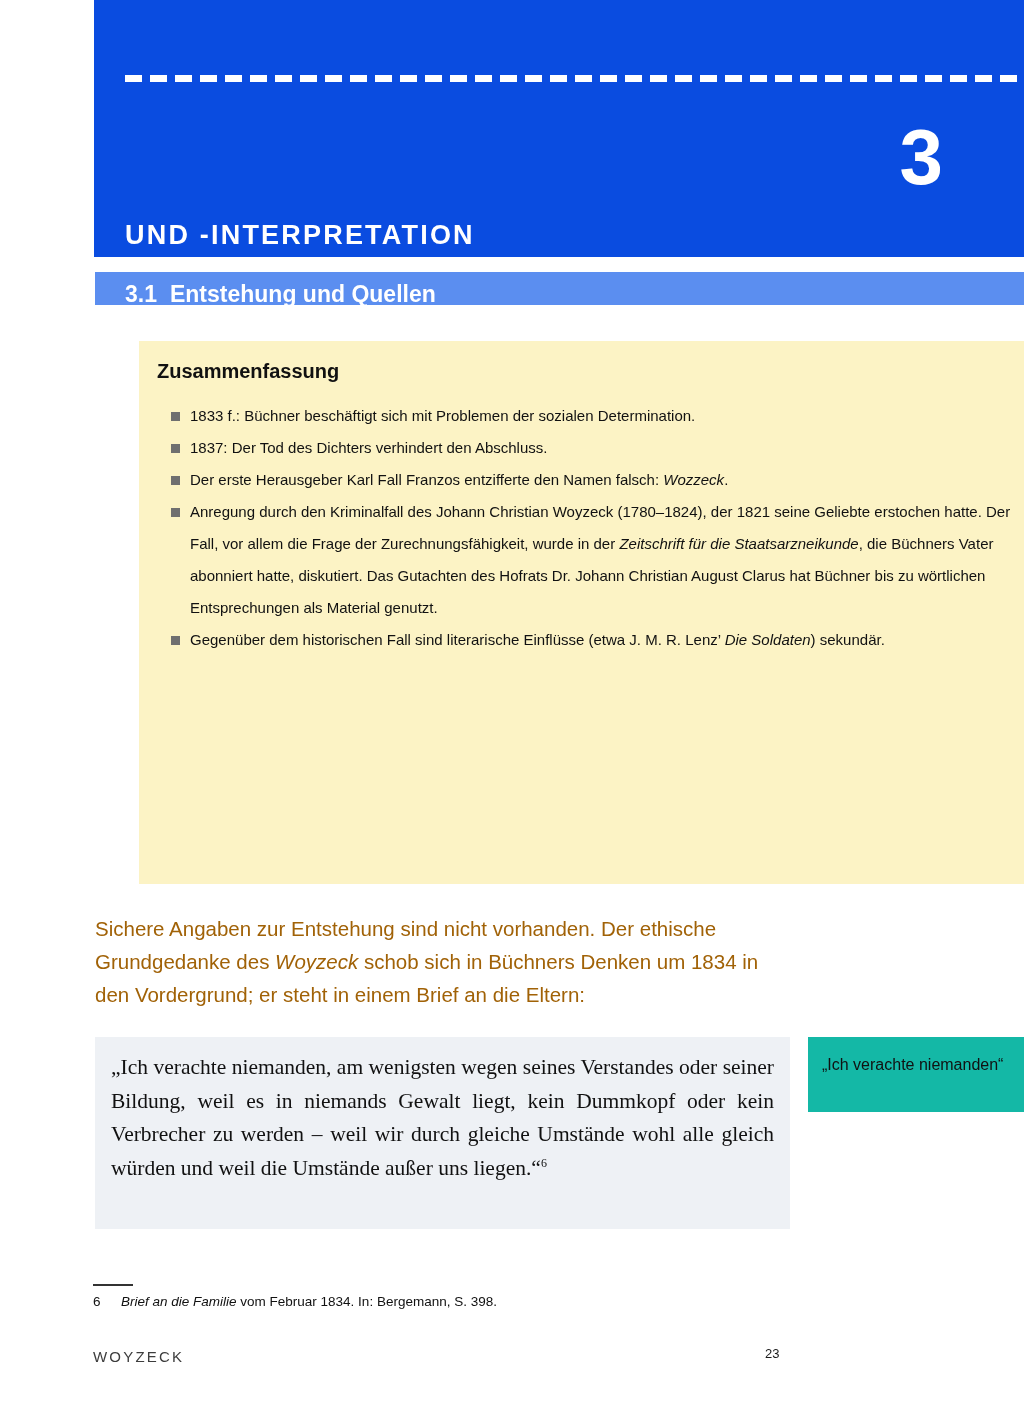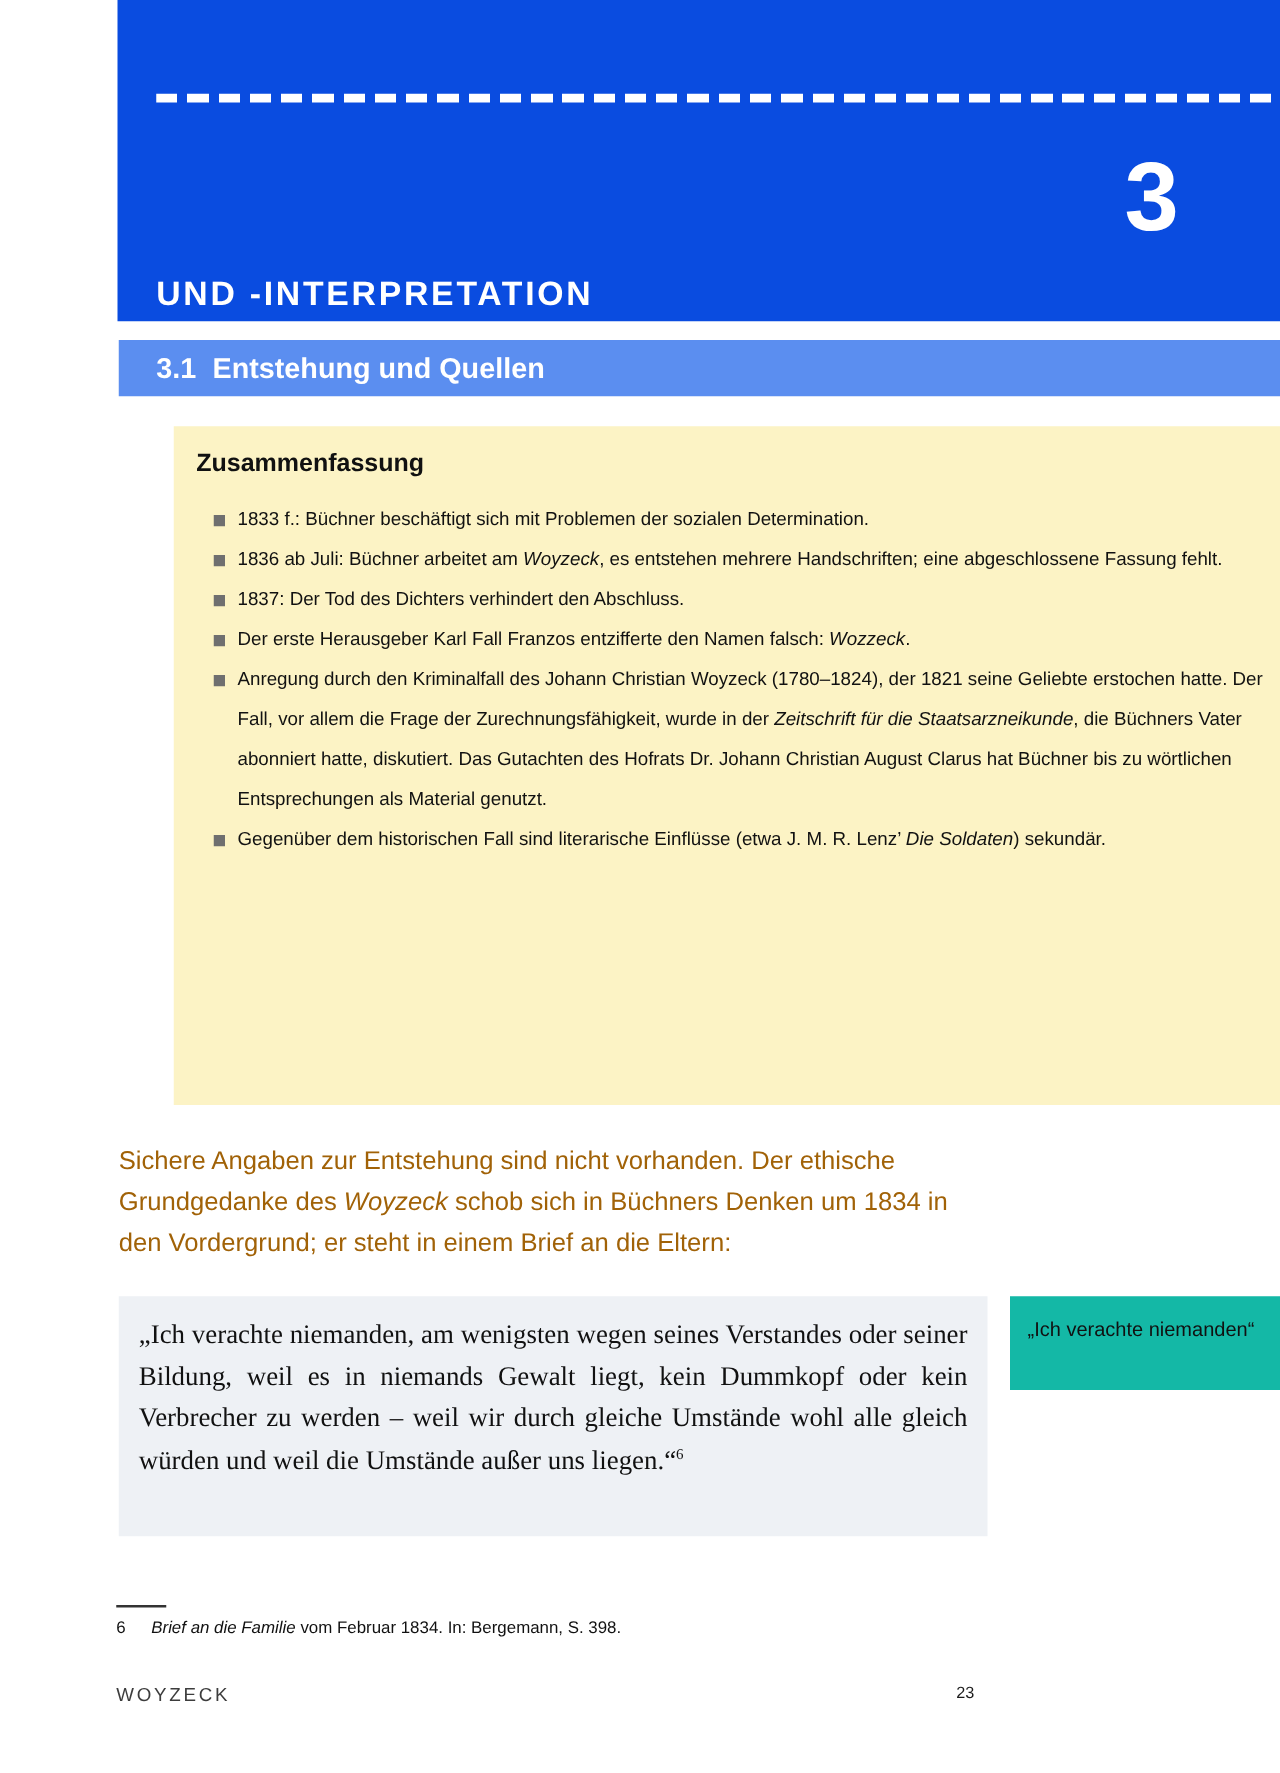--- a/index.html
+++ b/index.html
@@ -62,21 +62,21 @@
     line-height: 78px;
     letter-spacing: 0;
   }
 
   
   .section-bar {
     position: absolute;
     left: 95px;
     top: 272px;
     width: 929px;
-    height: 45px;
+    height: 33px;
     background: #5b8ef0;
   }
   .section-bar-inner {
     position: absolute;
     left: 30px;
     top: 0;
     height: 45px;
     display: flex;
     align-items: center;
     color: #ffffff;
@@ -242,21 +242,21 @@
   <div class="section-bar-inner">
     <span class="section-num">3.1</span>
     <span>Entstehung und Quellen</span>
   </div>
 </div>
 
 <div class="summary-box">
   <div class="summary-heading">Zusammenfassung</div>
   <ul class="summary-list" id="summary-list">
   <li><span class="bullet-square"></span><span><span>1833 f.: Büchner beschäftigt sich mit Problemen der sozialen Determination.</span></span></li>
-      <li><span class="bullet-square"></span><span><span>1836 ab Juli: Büchner arbeitet am </span><span class="it">Woyzeck</span><span>, es entstehen mehrere Handschriften; eine abgeschlossene Fassung fehlt.</span></span></li>
+      <li><span class="bullet-square"></span></li>
       <li><span class="bullet-square"></span><span><span>1837: Der Tod des Dichters verhindert den Abschluss.</span></span></li>
       <li><span class="bullet-square"></span><span><span>Der erste Herausgeber Karl Fall Franzos entzifferte den Namen falsch: </span><span class="it">Wozzeck</span><span>.</span></span></li>
       <li><span class="bullet-square"></span><span><span>Anregung durch den Kriminalfall des Johann Christian Woyzeck (1780–1824), der 1821 seine Geliebte erstochen hatte. Der Fall, vor allem die Frage der Zurechnungsfähigkeit, wurde in der </span><span class="it">Zeitschrift für die Staatsarzneikunde</span><span>, die Büchners Vater abonniert hatte, diskutiert. Das Gutachten des Hofrats Dr. Johann Christian August Clarus hat Büchner bis zu wörtlichen Entsprechungen als Material genutzt.</span></span></li>
       <li><span class="bullet-square"></span><span><span>Gegenüber dem historischen Fall sind literarische Einflüsse (etwa J. M. R. Lenz’ </span><span class="it">Die Soldaten</span><span>) sekundär.</span></span></li>
     </ul>
 </div>
 
 <div class="body-paragraph" id="body-paragraph"><span>Sichere Angaben zur Entstehung sind nicht vorhanden. Der ethische Grundgedanke des </span><span class="it">Woyzeck</span><span> schob sich in Büchners Denken um 1834 in den Vordergrund; er steht in einem Brief an die Eltern:</span></div>
 
 <div class="quote-block">

